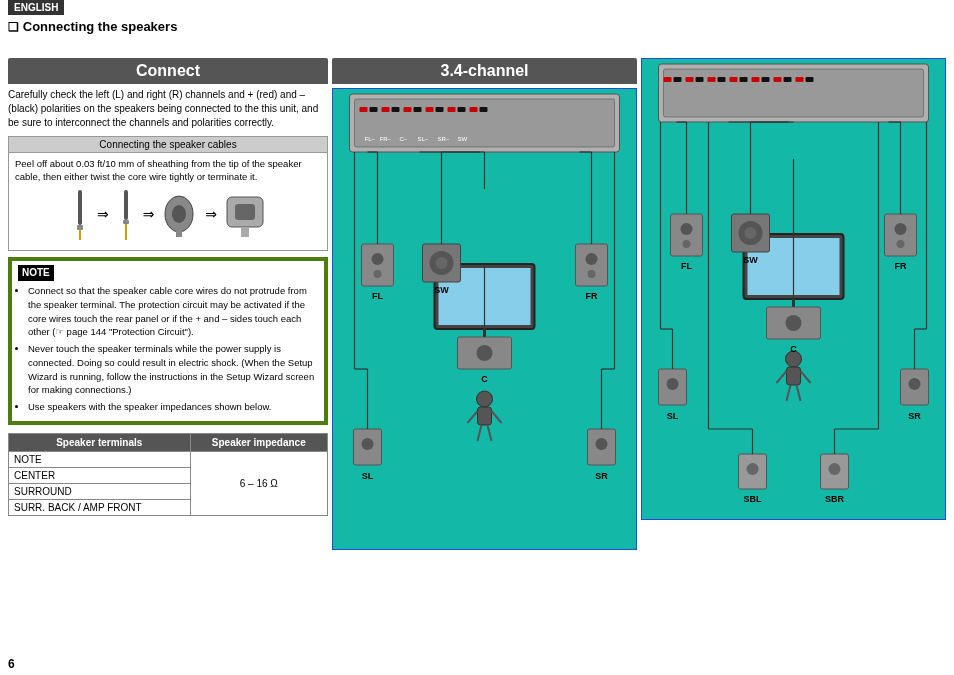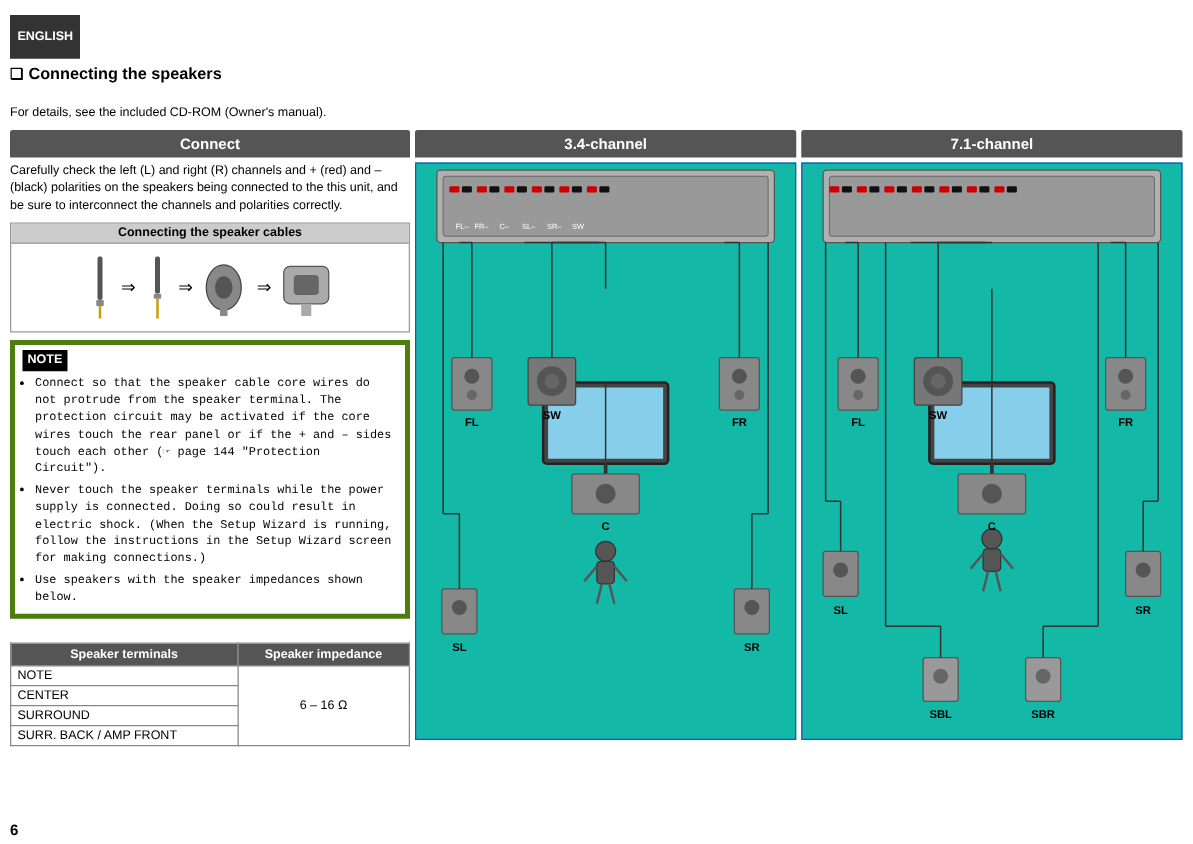--- a/index.html
+++ b/index.html
@@ -11,23 +11,23 @@
       min-height: 675px;
       color: #000;
     }
 
     
     .header-bar {
       background: #333;
       color: #fff;
       font-size: 10px;
       font-weight: bold;
-      padding: 12px 6px;
+      padding: 2px 6px;
       display: inline-block;
-      margin: 12px 0 4px 8px;
+      margin: 0 0 4px 8px;
     }
 
     
     .main-content {
       padding: 0 8px 8px 8px;
     }
 
     .section-title {
       font-size: 13px;
       font-weight: bold;
@@ -62,42 +62,42 @@
     .col-51, .col-71 {
       flex: 1;
     }
 
     
     .col-header {
       background: #555;
       color: #fff;
       text-align: center;
       font-weight: bold;
-      font-size: 12px;
+      font-size: 16px;
       padding: 4px;
       border-radius: 2px 2px 0 0;
       margin-bottom: 4px;
     }
 
     
     .connect-text {
       font-size: 10px;
       line-height: 1.4;
       margin-bottom: 6px;
     }
 
     .cable-box {
       border: 1px solid #999;
       margin-bottom: 6px;
     }
     .cable-box-title {
       background: #ccc;
       text-align: center;
       font-size: 10px;
-      font-weight: bold;
+      font-weight: normal;
       padding: 2px;
       border-bottom: 1px solid #999;
     }
     .cable-box-content {
       padding: 4px 6px;
       font-size: 9.5px;
       line-height: 1.4;
     }
 
     
@@ -124,29 +124,28 @@
       color: #fff;
       display: inline-block;
       padding: 1px 4px;
       margin-bottom: 3px;
     }
     .note-box ul {
       padding-left: 10px;
     }
     .note-box li {
       margin-bottom: 3px;
-      font-family: Liberation Mono, monospace;
     }
 
     
     .impedance-table {
       width: 100%;
       border-collapse: collapse;
       font-size: 10px;
-      margin-top: 19px;
+      margin-top: 8px;
     }
     .impedance-table th {
       background: #555;
       color: #fff;
       border: 1px solid #888;
       padding: 3px 5px;
       text-align: center;
     }
     .impedance-table td {
       border: 1px solid #888;
@@ -190,32 +189,32 @@
 <div class="header-bar">
   <span>ENGLISH</span>
 </div>
 
 <div class="main-content">
   <div class="section-title">
     <span>Connecting the speakers</span>
   </div>
   <div class="intro-text">
     <br>
-    <span>For details, see the included CD-ROM (Owner's manual).</span>
   </div>
 
   <div class="three-col">
 
     <div class="col-connect">
       <div class="col-header">Connect</div>
       <div class="connect-text">Carefully check the left (L) and right (R) channels and + (red) and – (black) polarities on the speakers being connected to the this unit, and be sure to interconnect the channels and polarities correctly.</div>
 
       <div class="cable-box">
         <div class="cable-box-title">Connecting the speaker cables</div>
         <div class="cable-box-content">
+          <span>Peel off about 0.03 ft/10 mm of sheathing from the tip of the speaker cable, then either twist the core wire tightly or terminate it.</span>
           <div class="cable-diagram">
 
             <svg width="18" height="50" viewBox="0 0 18 50">
               <rect x="7" y="0" width="4" height="35" fill="#555" rx="2"></rect>
               <rect x="6" y="35" width="6" height="5" fill="#888" rx="1"></rect>
               <rect x="8" y="40" width="2" height="10" fill="#c8a000"></rect>
             </svg>
             <span style="font-size:14px;">⇒</span>
 
             <svg width="18" height="50" viewBox="0 0 18 50">
@@ -362,21 +361,20 @@
           <line x1="15" y1="280" x2="15" y2="63" stroke="#333" stroke-width="1.2"></line>
 
           <line x1="262" y1="340" x2="262" y2="280" stroke="#333" stroke-width="1.2"></line>
           <line x1="262" y1="280" x2="275" y2="280" stroke="#333" stroke-width="1.2"></line>
           <line x1="275" y1="280" x2="275" y2="63" stroke="#333" stroke-width="1.2"></line>
         </svg>
       </div>
     </div>
 
     <div class="col-71">
-      <div class="col-header">7.1-channel</div>
       <div class="channel-diagram">
         <svg class="full-diagram-svg" viewBox="0 0 290 460">
 
           <rect x="10" y="5" width="270" height="58" rx="3" fill="#b0b0b0" stroke="#555" stroke-width="1"></rect>
           <rect x="15" y="10" width="260" height="48" rx="2" fill="#999" stroke="#444" stroke-width="0.5"></rect>
 
           <g transform="translate(15,18)">
             <rect x="0" y="0" width="8" height="5" rx="1" fill="#c00"></rect>
             <rect x="10" y="0" width="8" height="5" rx="1" fill="#111"></rect>
             <rect x="22" y="0" width="8" height="5" rx="1" fill="#c00"></rect>

